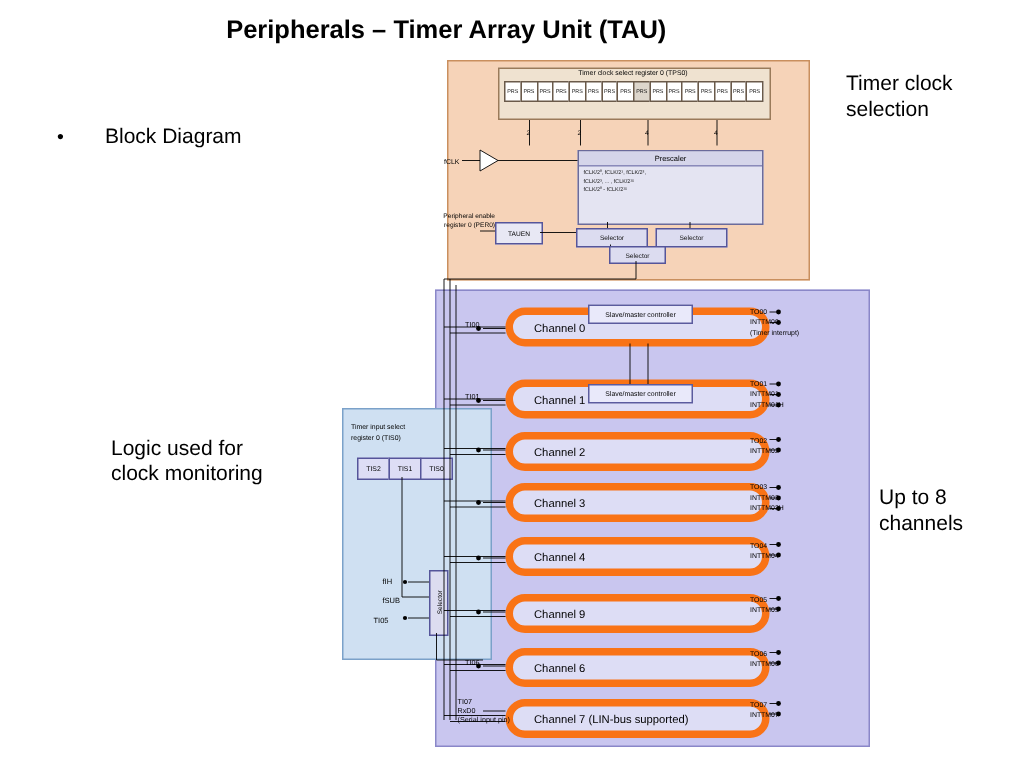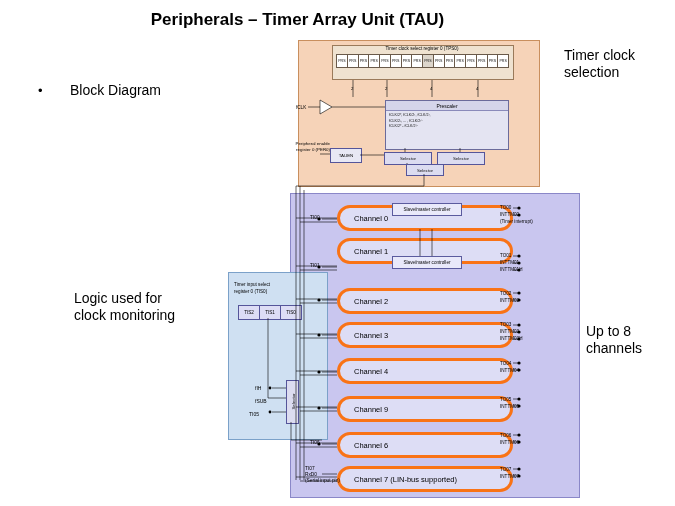--- a/index.html
+++ b/index.html
@@ -89,21 +89,21 @@
   #fclk-label{position:absolute;left:296px;top:105px;font-size:4.6px;}
   .tinytxt{position:absolute;font-size:4.4px;color:#000;}
 
   
   #channels-block{
     position:absolute;left:290px;top:193px;width:288px;height:303px;
     background:#c9c6ef;border:1px solid #8a87c8;
   }
   .channel{
     position:absolute;left:337px;width:176px;height:26px;
-    background:#ddddf5;border:3px solid #f97316;border-radius:13px;
+    background:#ddddf5;border:5px solid #f97316;border-radius:13px;
     font-size:7.5px;display:flex;align-items:center;
     padding-left:14px;box-sizing:border-box;color:#000;
   }
   .smc{
     position:absolute;left:392px;width:68px;height:11px;
     background:#e9e9fa;border:1px solid #5b5b9e;
     font-size:4.6px;display:flex;align-items:center;justify-content:center;
     color:#000;
   }
   .outgrp{
@@ -204,21 +204,21 @@
 <div id="fclk-label">fCLK</div>
 
 <div class="tinytxt" style="left:351px;top:86px;">2</div>
 <div class="tinytxt" style="left:385px;top:86px;">2</div>
 <div class="tinytxt" style="left:430px;top:86px;">4</div>
 <div class="tinytxt" style="left:476px;top:86px;">4</div>
 
 <div id="channels-block"></div>
 
 <div class="channel" style="top:205px;">Channel 0</div>
-<div class="channel" style="top:238px;text-align:right;">Channel 1</div>
+<div class="channel" style="top:253px;text-align:right;">Channel 1</div>
 <div class="channel" style="top:288px;">Channel 2</div>
 <div class="channel" style="top:322px;">Channel 3</div>
 <div class="channel" style="top:358px;">Channel 4</div>
 <div class="channel" style="top:396px;">Channel 9</div>
 <div class="channel" style="top:432px;">Channel 6</div>
 <div class="channel" style="top:466px;">Channel 7 (LIN-bus supported)</div>
 
 <div class="smc" style="top:203px;">Slave/master controller</div>
 <div class="smc" style="top:256px;">Slave/master controller</div>
 

